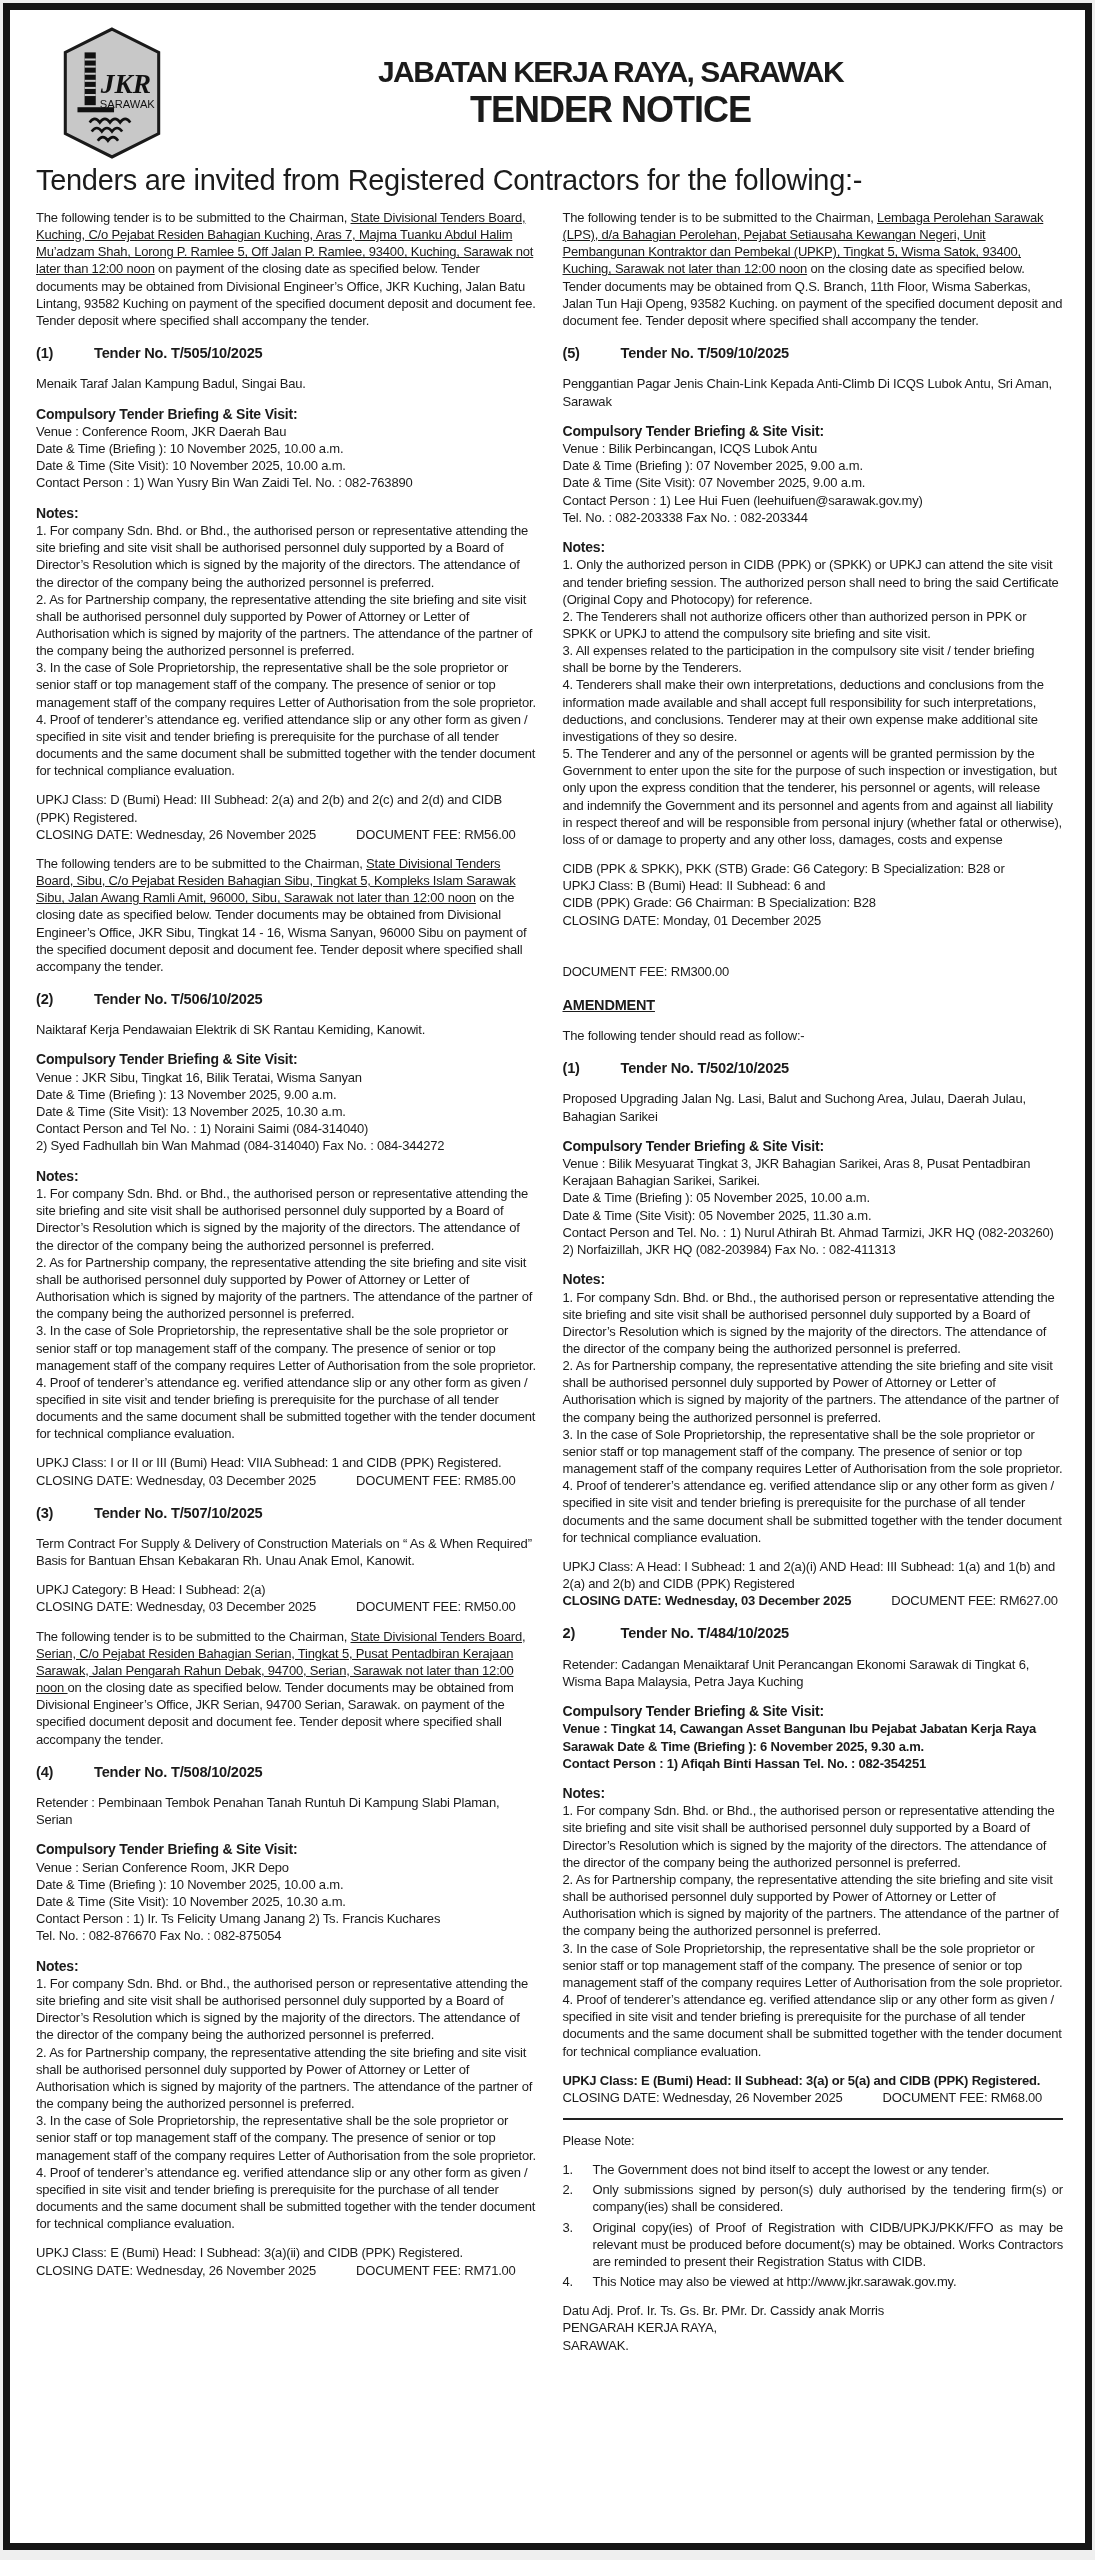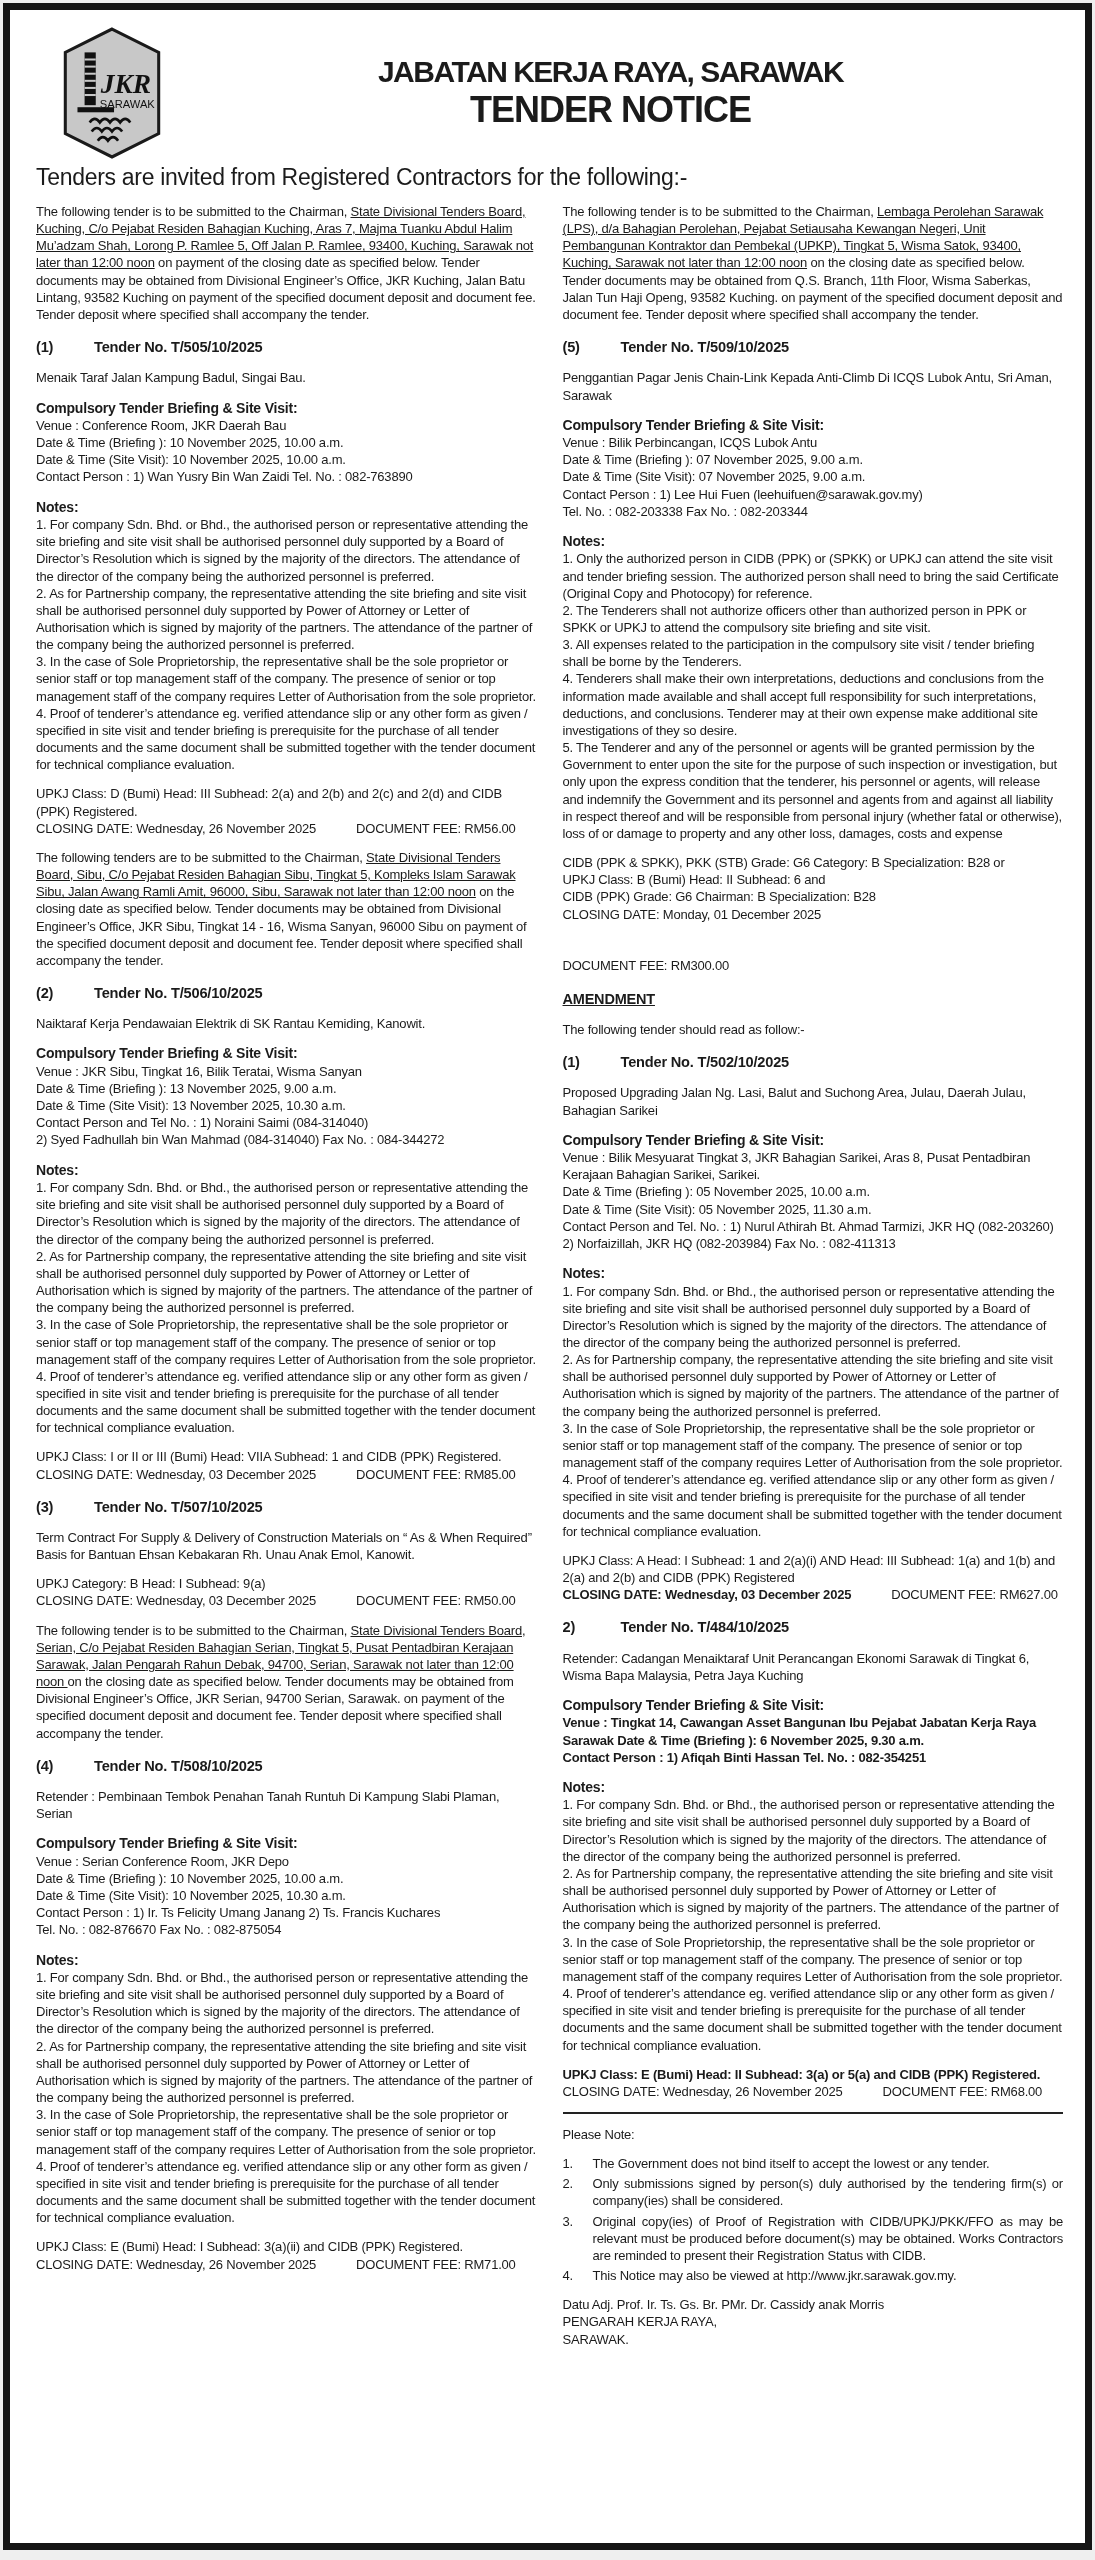--- a/index.html
+++ b/index.html
@@ -5,21 +5,21 @@
   html,body{margin:0;padding:0;background:#d8d8d8;}
   .page{position:relative;width:1095px;height:2560px;background:#efefef;
         font-family:"Liberation Sans",sans-serif;color:#1b1b1b;overflow:hidden;}
   .frame{position:absolute;left:3px;top:3px;width:1089px;height:2547px;background:#ffffff;
          border:7px solid #151515;box-sizing:border-box;padding:16px 22px 18px 26px;overflow:hidden;}
   .hdr{display:flex;align-items:center;margin-bottom:4px;}
   .logo{width:152px;height:134px;flex:none;}
   .titles{flex:1;display:flex;flex-direction:column;align-items:center;gap:4px;padding-right:30px;}
   .t1{font-size:30px;font-weight:bold;letter-spacing:-1.5px;line-height:1.02;white-space:nowrap;}
   .t2{font-size:36px;font-weight:bold;letter-spacing:-1px;line-height:1.02;}
-  .intro{font-size:23px;letter-spacing:-0.3px;margin:0 0 12px 0;}
+  .intro{font-size:29px;letter-spacing:-0.3px;margin:0 0 12px 0;}
   .cols{display:flex;gap:26px;align-items:flex-start;}
   .col{flex:1;min-width:0;font-size:13px;line-height:1.32;letter-spacing:-0.2px;}
   .blk{margin:12px 0 0;}
   .col > .blk:first-child{margin-top:0;}
   p{margin:0;}
   .useg{text-decoration:underline;}
   .tender{display:flex;font-weight:bold;font-size:14.6px;margin-top:15px;}
   .tnum{width:58px;flex:none;}
   .section{font-weight:bold;font-size:14px;margin-bottom:0;}
   .section + .lines{margin-top:0;}
@@ -122,21 +122,21 @@
           <p class="blk text">UPKJ Class: I or II or III (Bumi) Head: VIIA Subhead: 1 and CIDB (PPK) Registered.</p>
           <p class="blk closing">
             <span>CLOSING DATE: Wednesday, 03 December 2025</span>
             <span>DOCUMENT FEE: RM85.00</span>
           </p>
           <div class="blk tender">
             <span class="tnum">(3)</span>
             <span class="tno">Tender No. T/507/10/2025</span>
           </div>
           <p class="blk text">Term Contract For Supply &amp; Delivery of Construction Materials on “ As &amp; When Required” Basis for Bantuan Ehsan Kebakaran Rh. Unau Anak Emol, Kanowit.</p>
-          <p class="blk text">UPKJ Category: B Head: I Subhead: 9(a)</p>
+          <p class="blk text">UPKJ Category: B Head: I Subhead: 2(a)</p>
           <p class="blk closing">
             <span>CLOSING DATE: Wednesday, 03 December 2025</span>
             <span>DOCUMENT FEE: RM50.00</span>
           </p>
           <p class="blk para"><span class="seg">The following tender is to be submitted to the Chairman, </span><span class="useg">State Divisional Tenders Board, Serian, C/o Pejabat Residen Bahagian Serian, Tingkat 5, Pusat Pentadbiran Kerajaan Sarawak, Jalan Pengarah Rahun Debak, 94700, Serian, Sarawak not later than 12:00 noon </span><span class="seg">on the closing date as specified below. Tender documents may be obtained from Divisional Engineer’s Office, JKR Serian, 94700 Serian, Sarawak. on payment of the specified document deposit and document fee. Tender deposit where specified shall accompany the tender.</span></p>
           <div class="blk tender">
             <span class="tnum">(4)</span>
             <span class="tno">Tender No. T/508/10/2025</span>
           </div>
           <p class="blk text">Retender : Pembinaan Tembok Penahan Tanah Runtuh Di Kampung Slabi Plaman, Serian</p>

